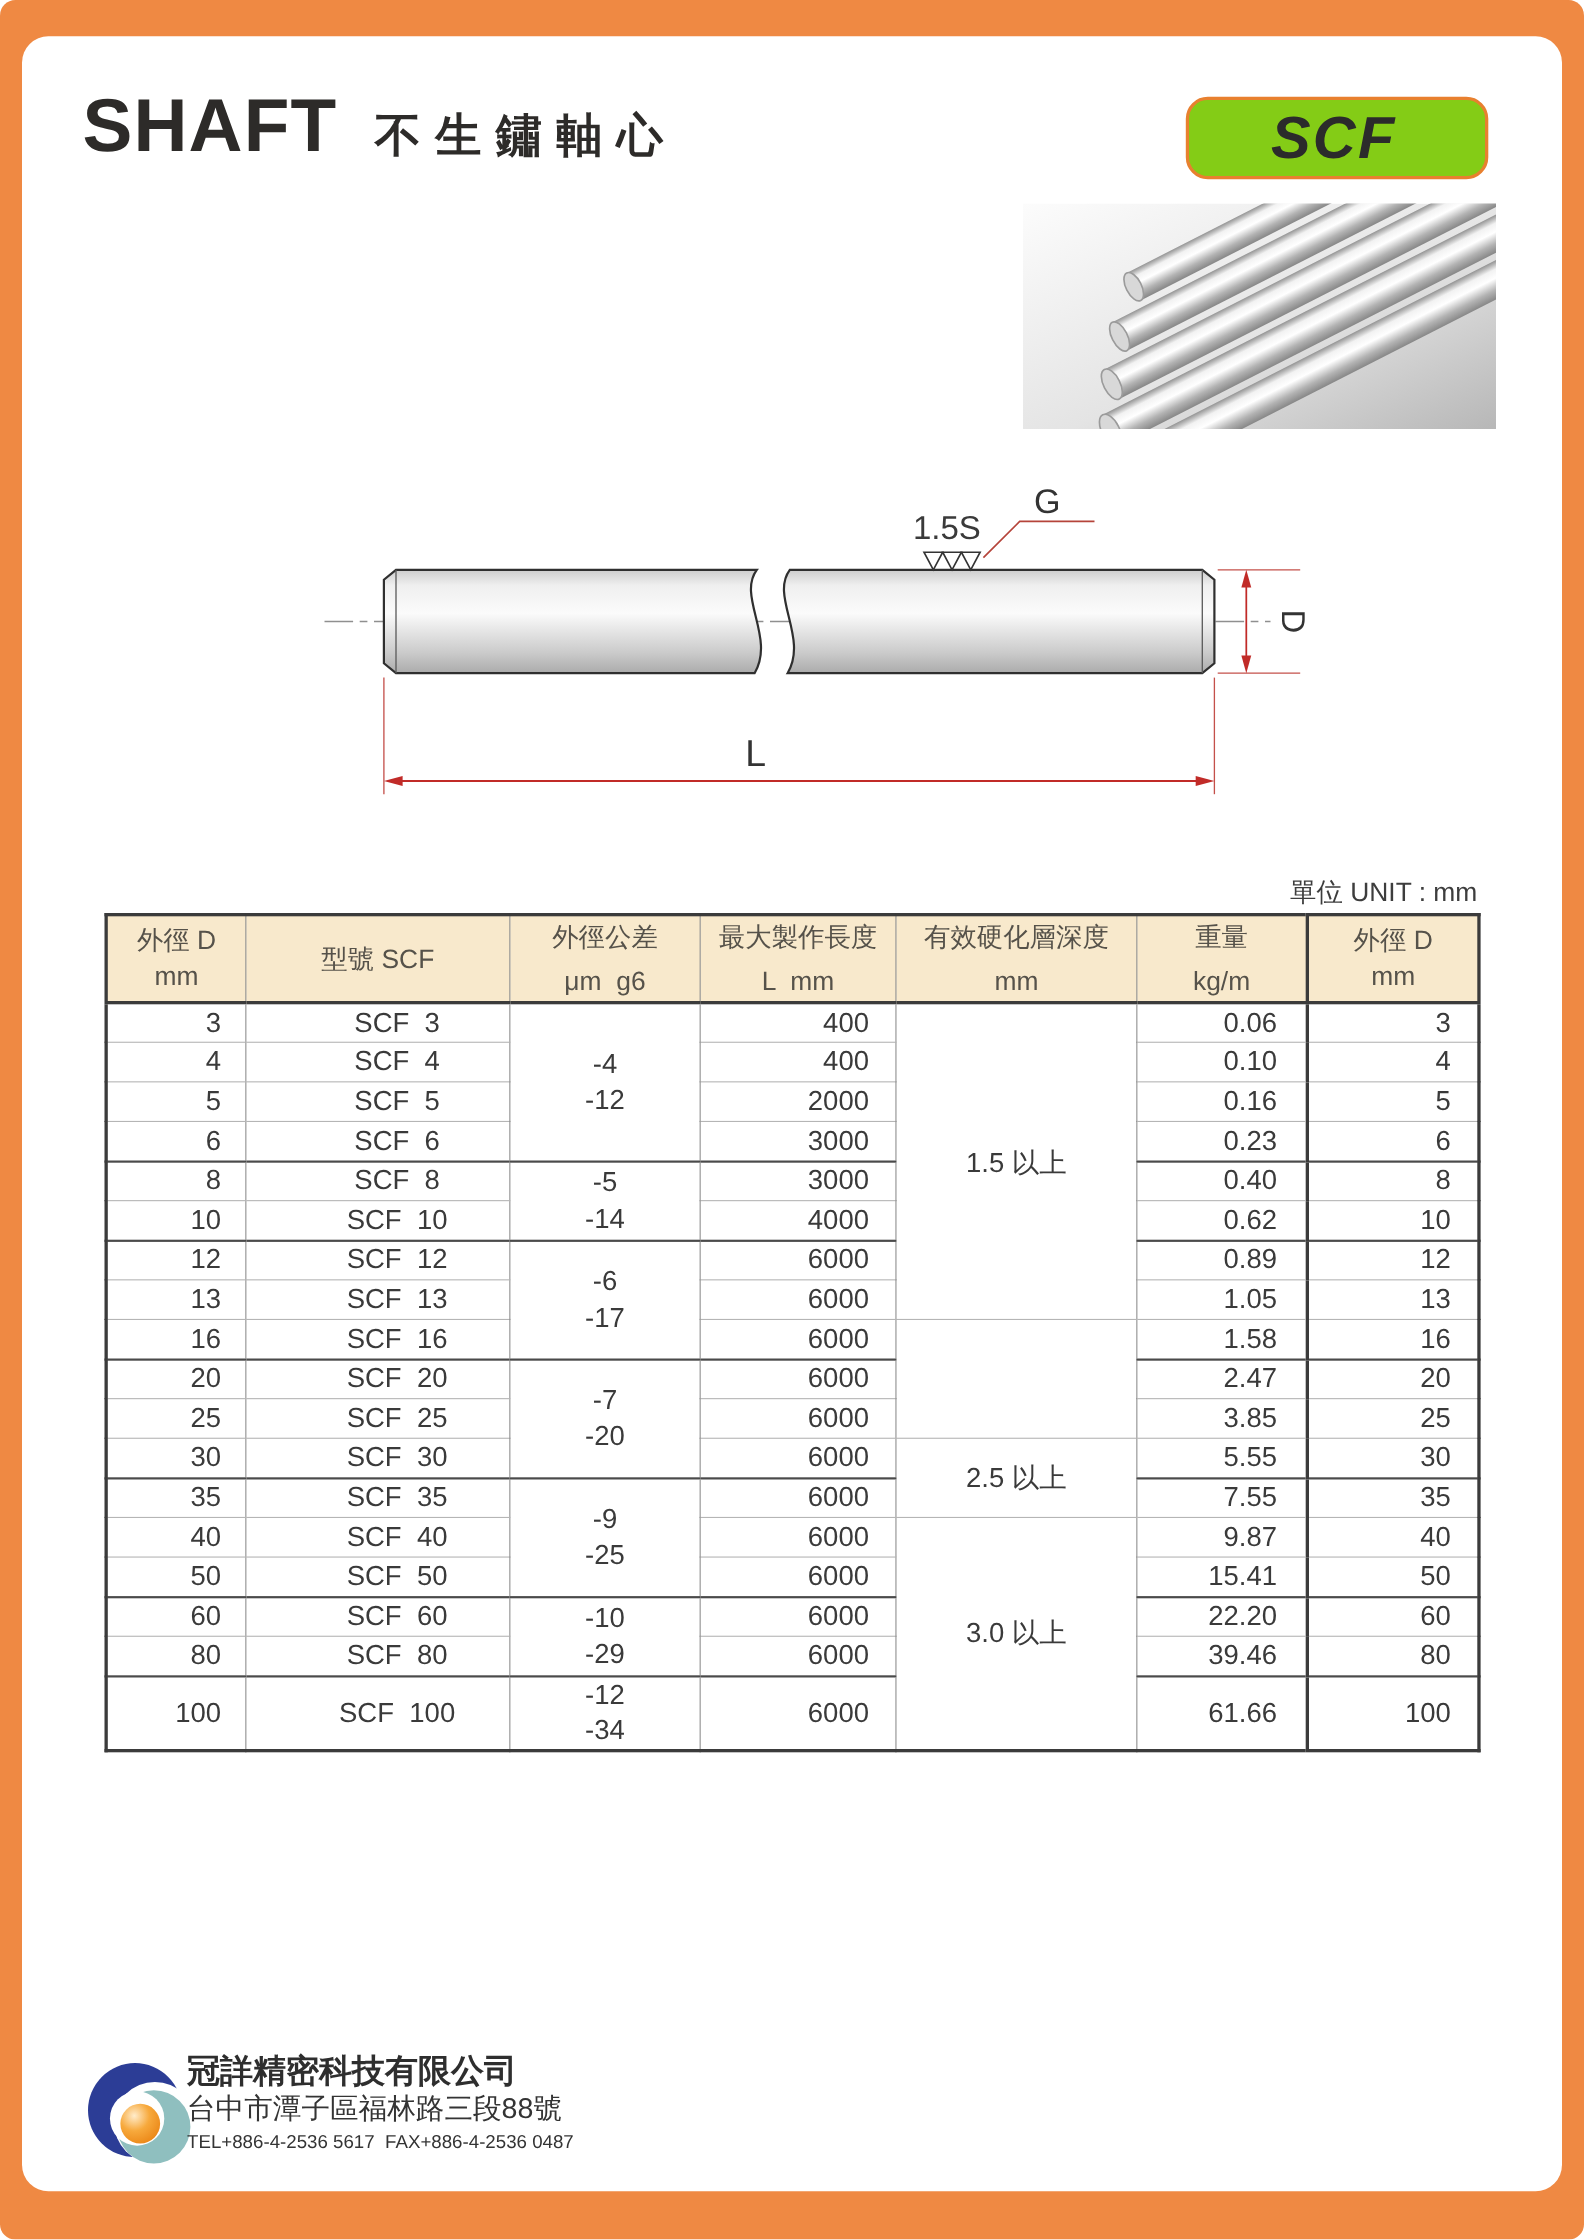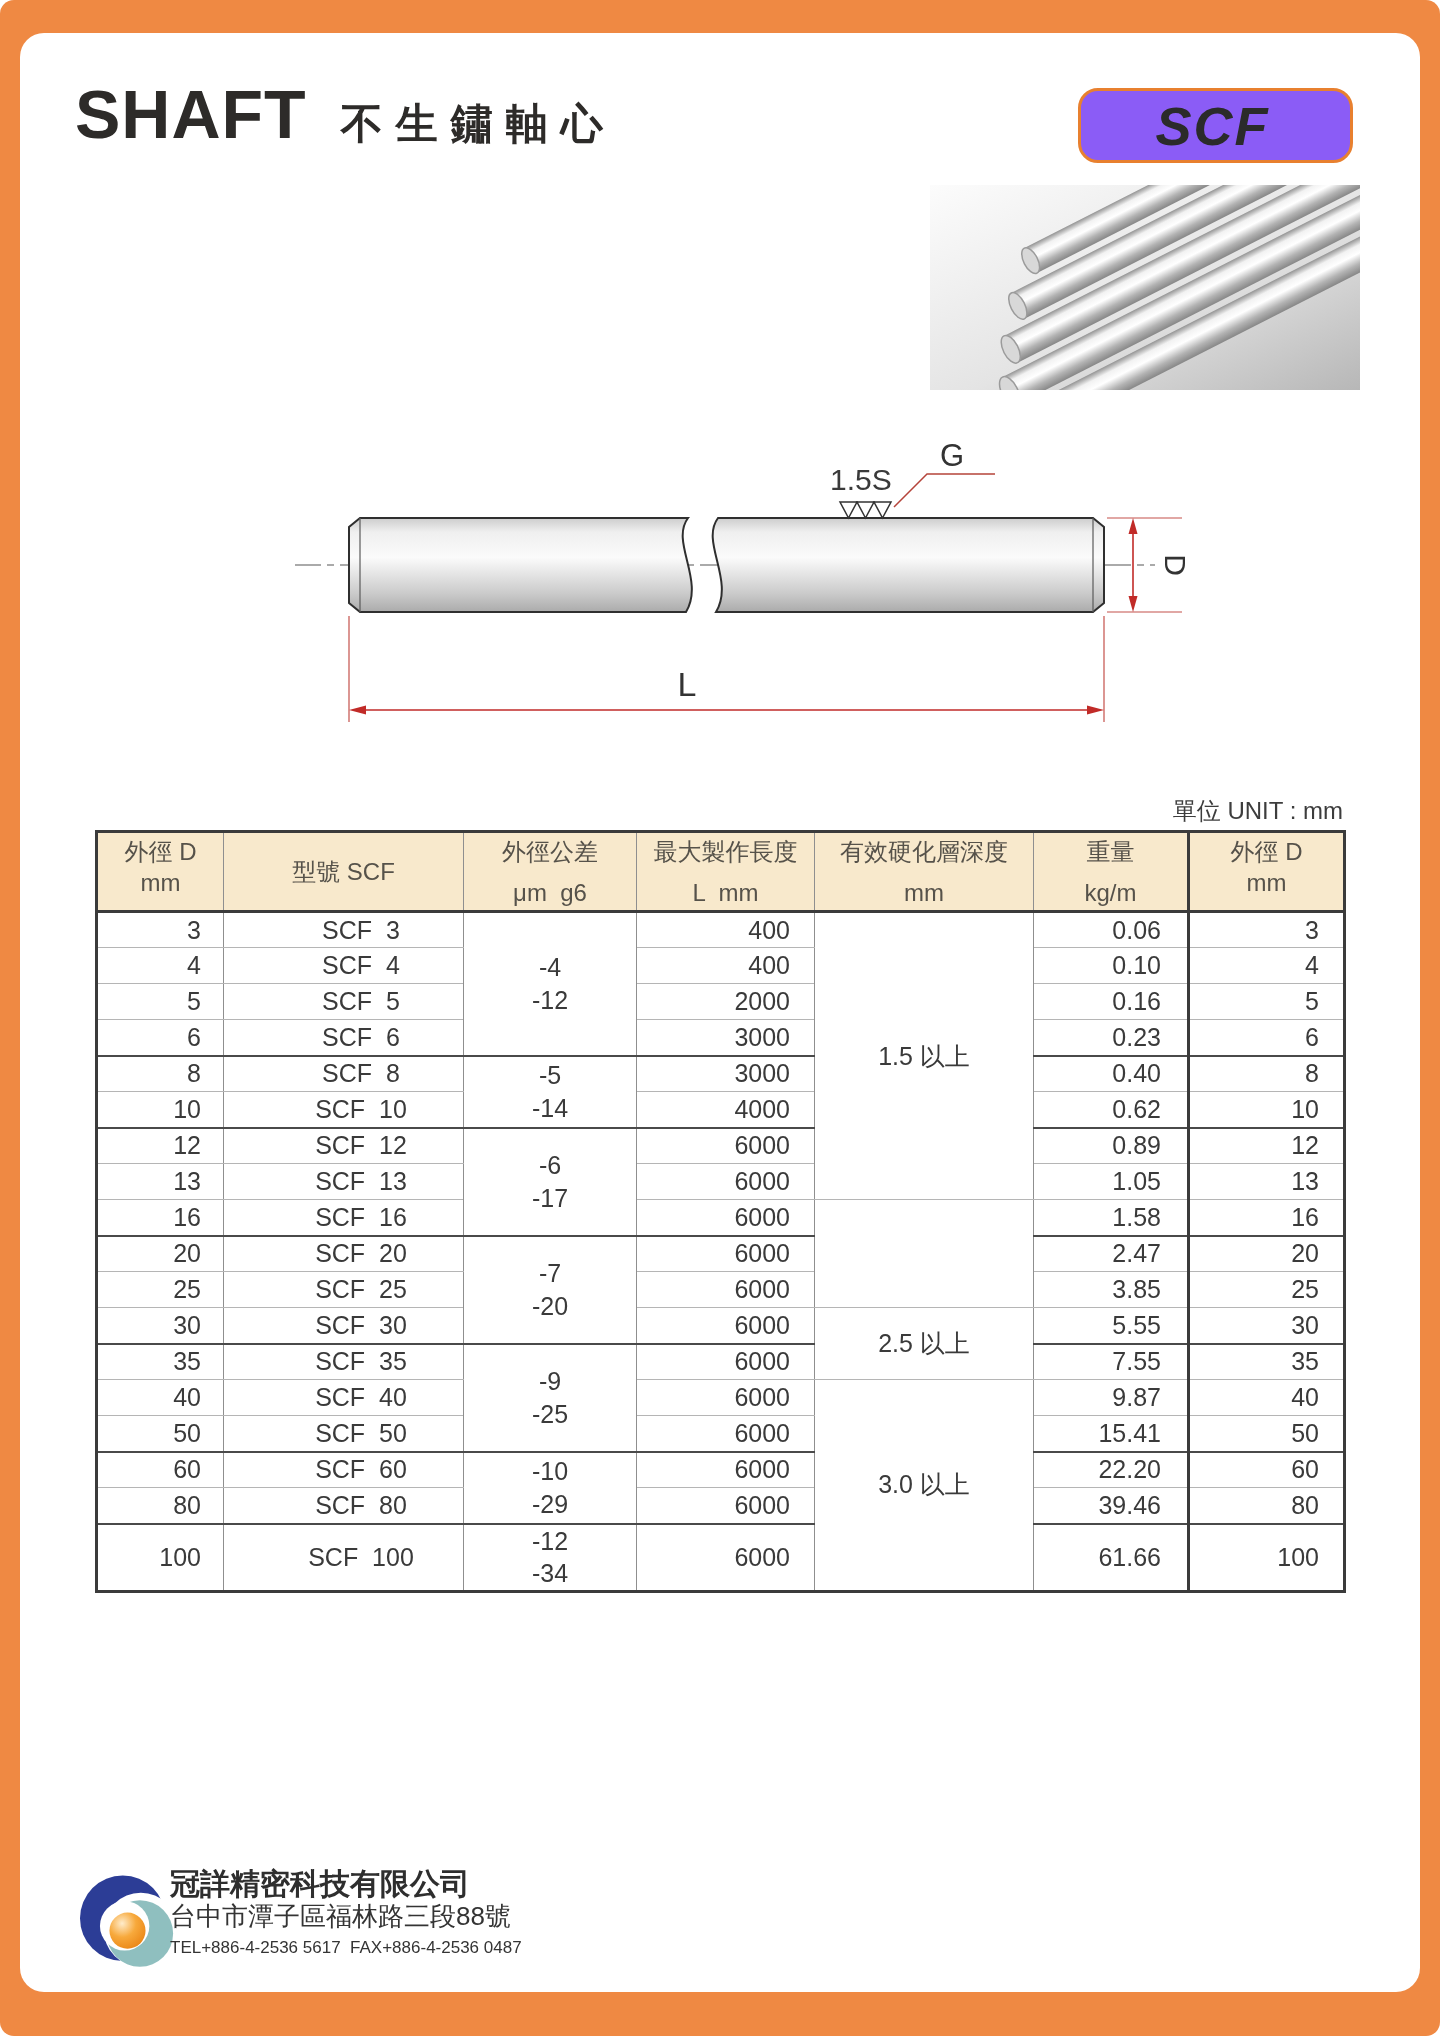--- a/index.html
+++ b/index.html
@@ -6,21 +6,21 @@
   body{font-family:"Liberation Sans","DejaVu Sans",sans-serif;}
   .canvas{position:relative;width:1440px;height:2036px;background:#ef8943;border-radius:14px;overflow:hidden;}
   .page{position:absolute;left:20px;top:33px;right:20px;bottom:44px;background:#ffffff;border-radius:24px;}
 
   
   .title-row{position:absolute;left:75px;top:80px;display:flex;align-items:baseline;}
   .title-en{font-size:68px;font-weight:800;color:#2d2b29;letter-spacing:1px;line-height:1;}
   .title-zh{font-size:42px;font-weight:700;color:#2d2b29;letter-spacing:13px;margin-left:34px;line-height:1;}
 
   
-  .badge{position:absolute;left:1078px;top:88px;width:269px;height:69px;background:#8b5cf6;
+  .badge{position:absolute;left:1078px;top:88px;width:269px;height:69px;background:#84cc16;
          border:3px solid #e8802f;border-radius:20px;display:flex;align-items:center;justify-content:center;}
   .badge span{font-size:54px;font-weight:700;font-style:italic;color:#2b2b2b;letter-spacing:2px;padding-right:6px;}
 
   
   .specs{position:absolute;left:110px;top:186px;font-size:27px;color:#3c3c3c;line-height:34px;}
 
   
   .photo{position:absolute;left:930px;top:185px;width:430px;height:205px;}
 
   
@@ -36,21 +36,21 @@
   table.spec-table{border:3px solid #3b3b3b;}
   .spec-table th,.spec-table td{border-left:1px solid #8f8f8f;border-right:1px solid #8f8f8f;}
   .spec-table thead tr{height:77px;}
   .spec-table th{background:#f8e9cc;border-bottom:3px solid #3b3b3b;color:#56524a;
        font-weight:400;font-size:24px;padding:0;}
   .spec-table td{border-bottom:1px solid #b5b5b5;padding-top:0;padding-bottom:0;}
   .spec-table td.thick-b{border-bottom:2px solid #4a4a4a;}
   .spec-table th.sep-l,.spec-table td.sep-l{border-left:3px solid #3b3b3b;}
   .hwrap{display:flex;flex-direction:column;align-items:center;height:71px;padding:3px 0;}
   .hwrap.spread{justify-content:space-between;}
-  .hwrap.tight{line-height:1.3;}
+  .hwrap.tight{justify-content:center;line-height:1.3;}
   .hwrap.single{justify-content:center;}
   .hline{white-space:pre;}
   td.col-d{text-align:right;padding-right:22px;}
   td.col-model{text-align:center;padding-left:36px;white-space:pre;}
   td.col-tol{text-align:center;line-height:1.3;}
   td.col-len{text-align:right;padding-right:24px;}
   td.col-depth{text-align:center;}
   td.col-weight{text-align:right;padding-right:26px;}
   td.col-d2{text-align:right;padding-right:24px;}
 

